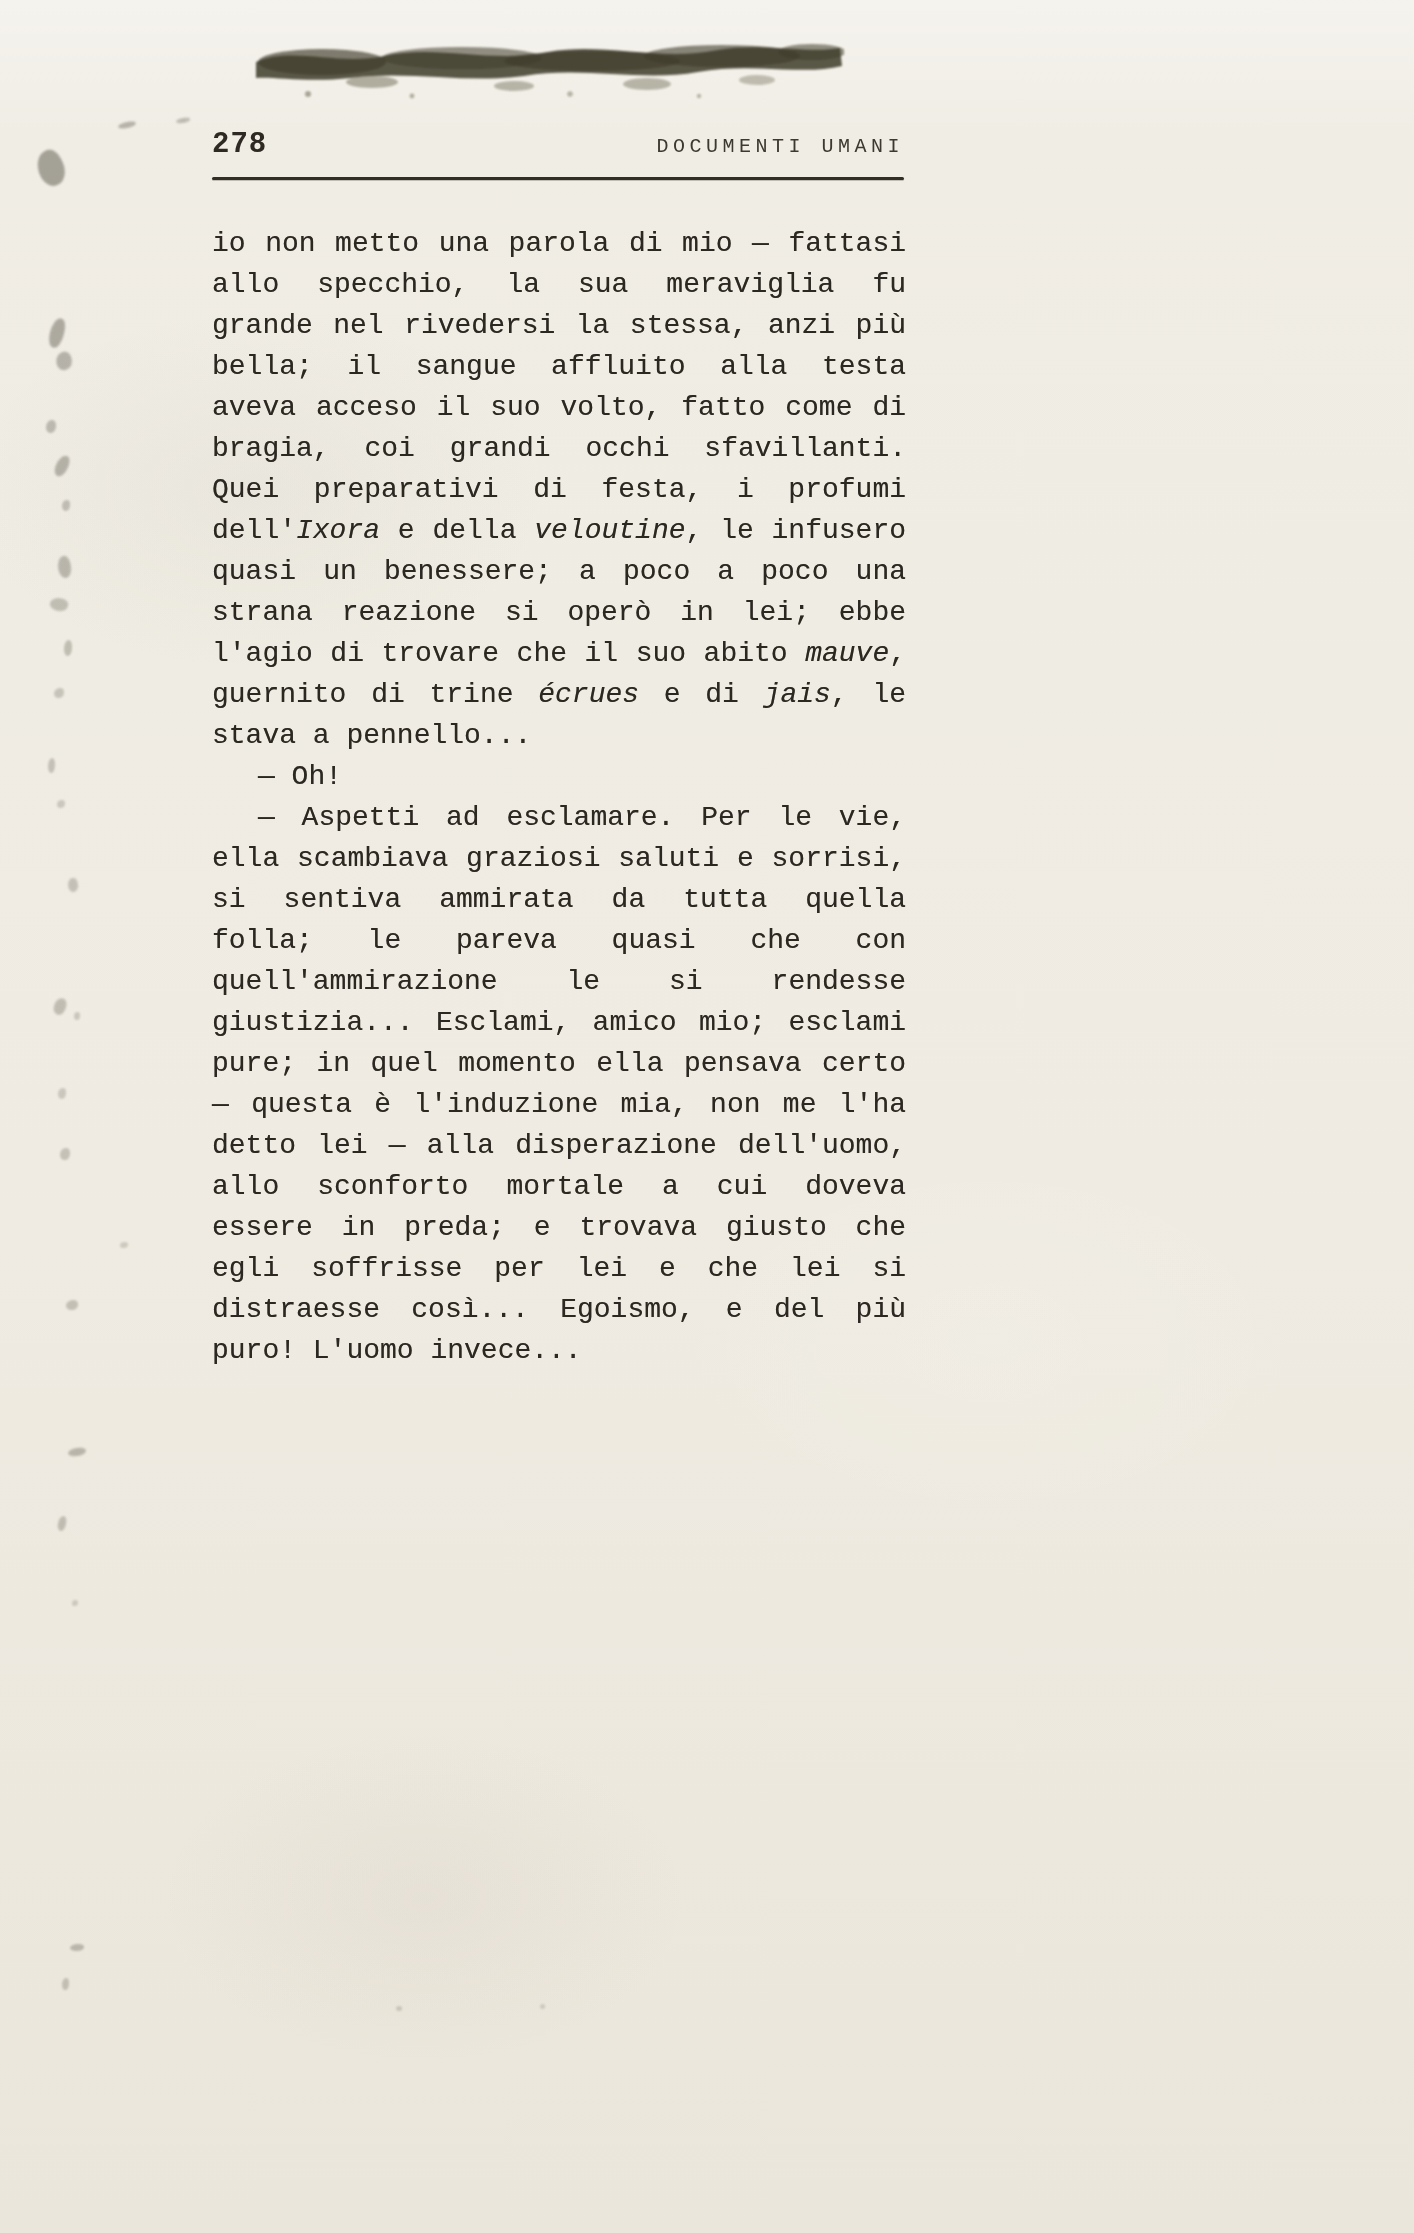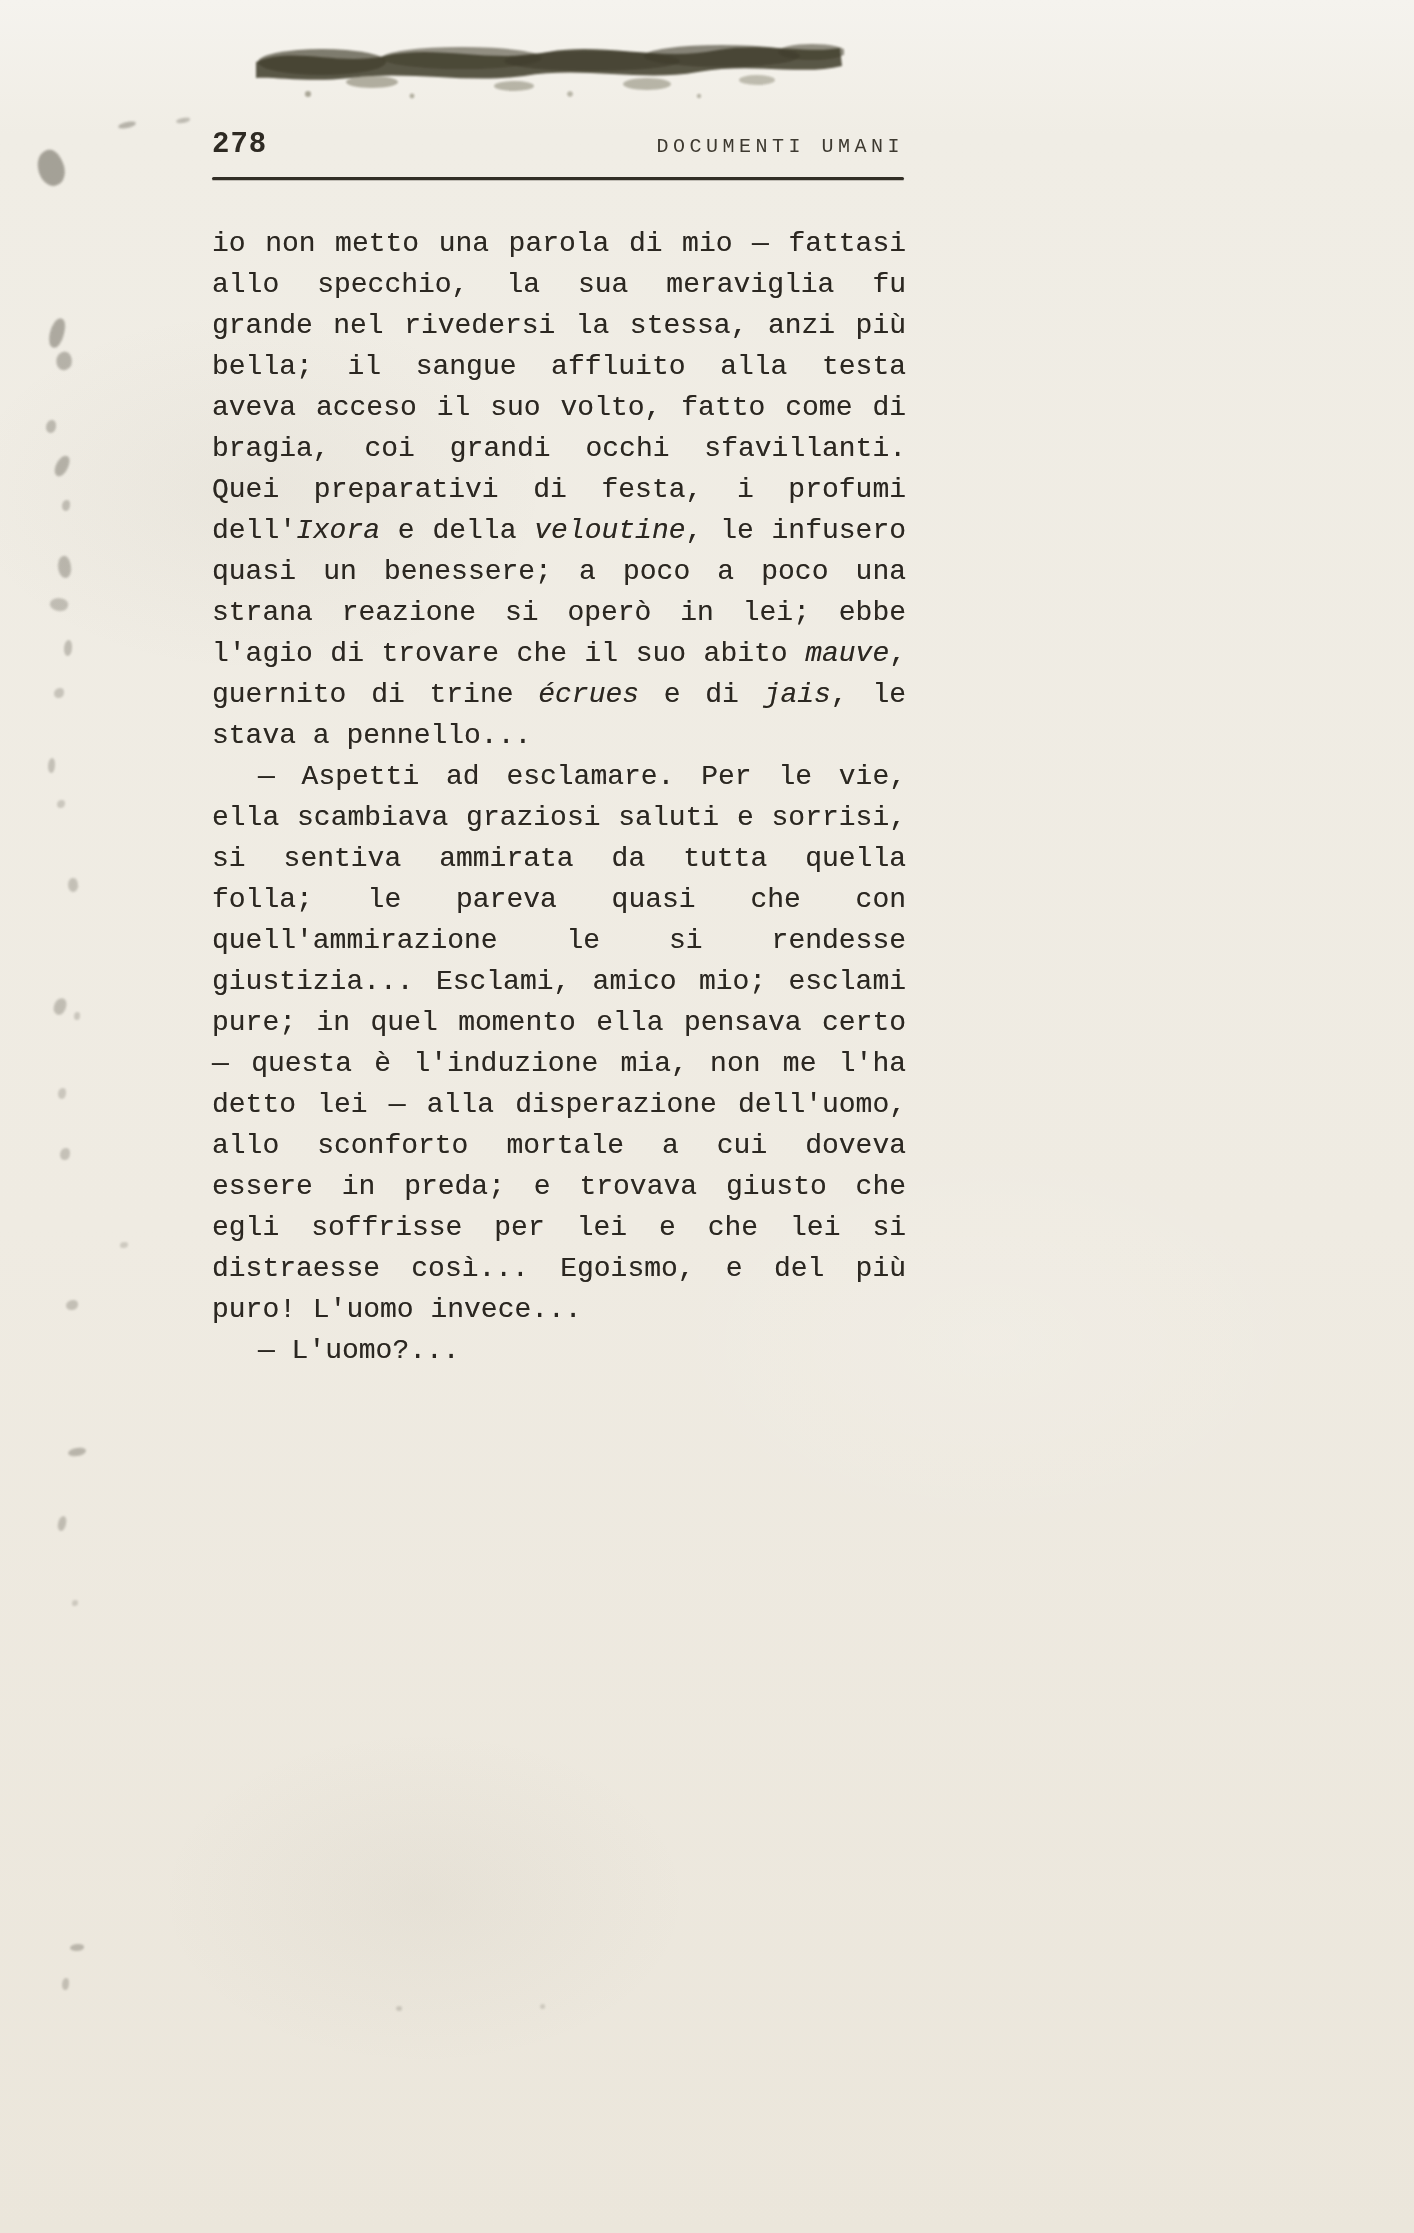--- a/index.html
+++ b/index.html
@@ -115,17 +115,17 @@
     </div>
 
   <div class="header-row">
     <span class="pagenum">278</span>
     <span class="running-title">DOCUMENTI UMANI</span>
   </div>
   <div class="rule"></div>
 
   <main class="text-block" id="text-block">
       <p><span>io non metto una parola di mio — fattasi allo specchio, la sua meraviglia fu grande nel rivedersi la stessa, anzi più bella; il sangue affluito alla testa aveva acceso il suo volto, fatto come di bragia, coi grandi occhi sfavillanti. Quei preparativi di festa, i profumi dell'</span><span class="it">Ixora</span><span> e della </span><span class="it">veloutine</span><span>, le infusero quasi un benessere; a poco a poco una strana reazione si operò in lei; ebbe l'agio di trovare che il suo abito </span><span class="it">mauve</span><span>, guernito di trine </span><span class="it">écrues</span><span> e di </span><span class="it">jais</span><span>, le stava a pennello...</span></p>
+      <p class="indent"><span>— Oh!</span></p>
       <p class="indent"><span>— Aspetti ad esclamare. Per le vie, ella scambiava graziosi saluti e sorrisi, si sentiva ammirata da tutta quella folla; le pareva quasi che con quell'ammirazione le si rendesse giustizia... Esclami, amico mio; esclami pure; in quel momento ella pensava certo — questa è l'induzione mia, non me l'ha detto lei — alla disperazione dell'uomo, allo sconforto mortale a cui doveva essere in preda; e trovava giusto che egli soffrisse per lei e che lei si distraesse così... Egoismo, e del più puro! L'uomo invece...</span></p>
-      <p class="indent"><span>— L'uomo?...</span></p>
     </main>
 
 </div>
 
 </body></html>

